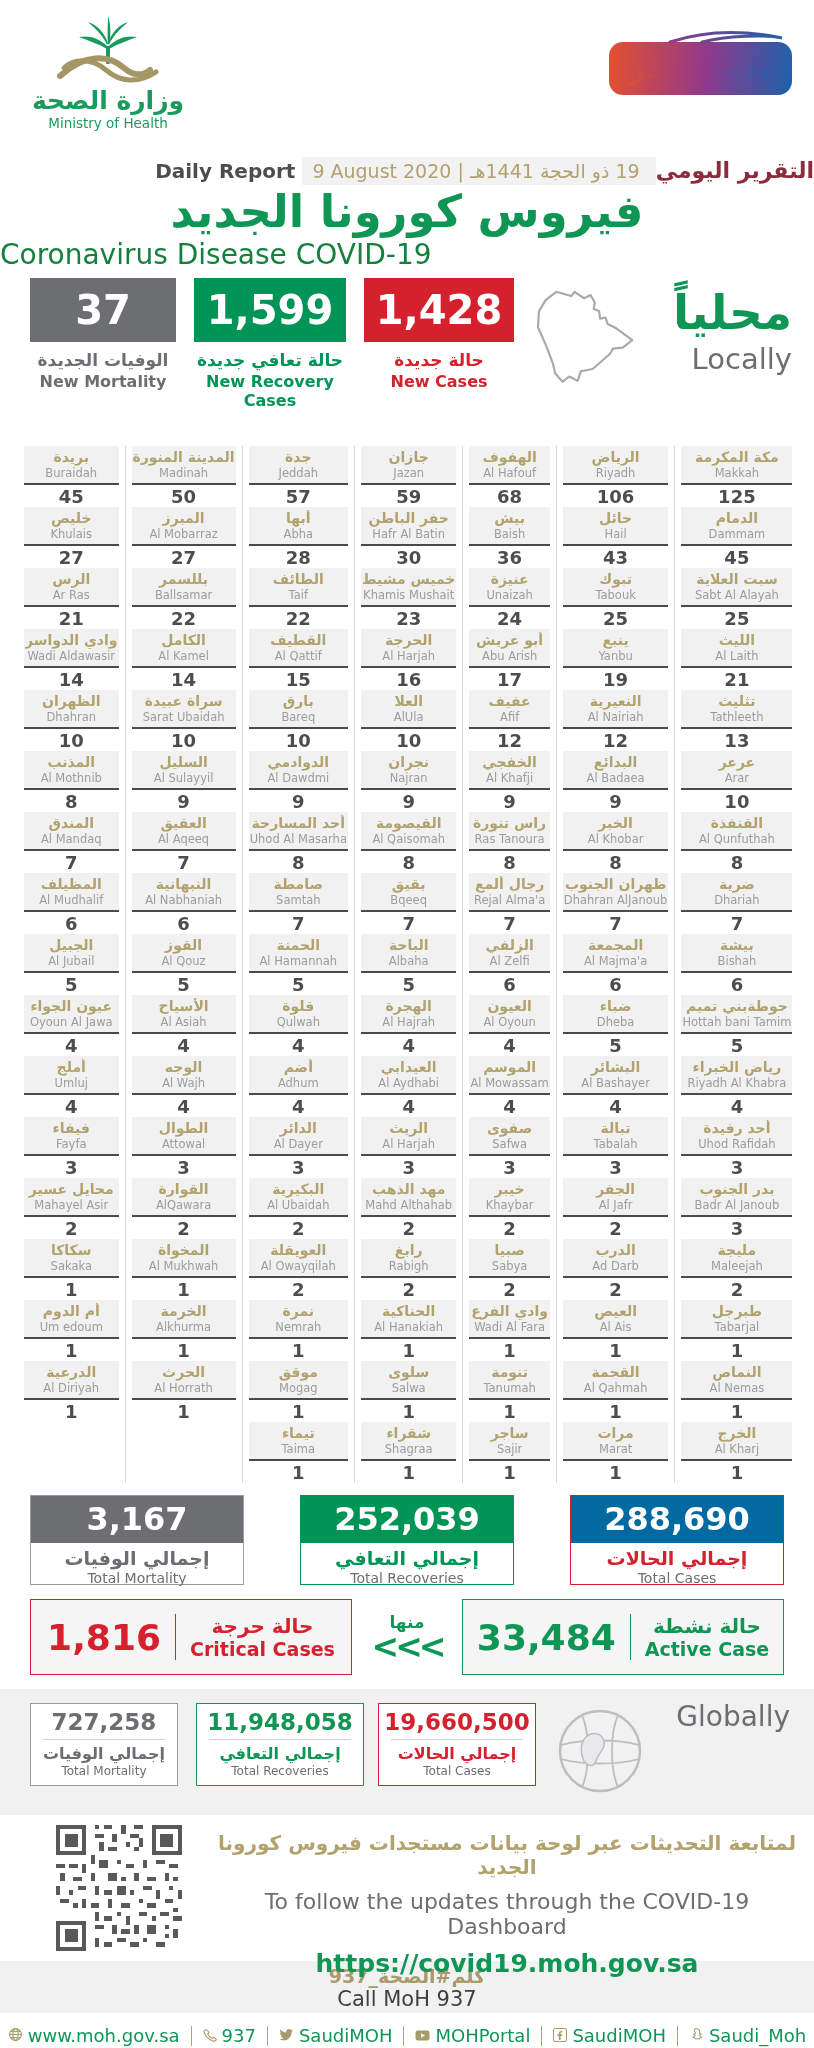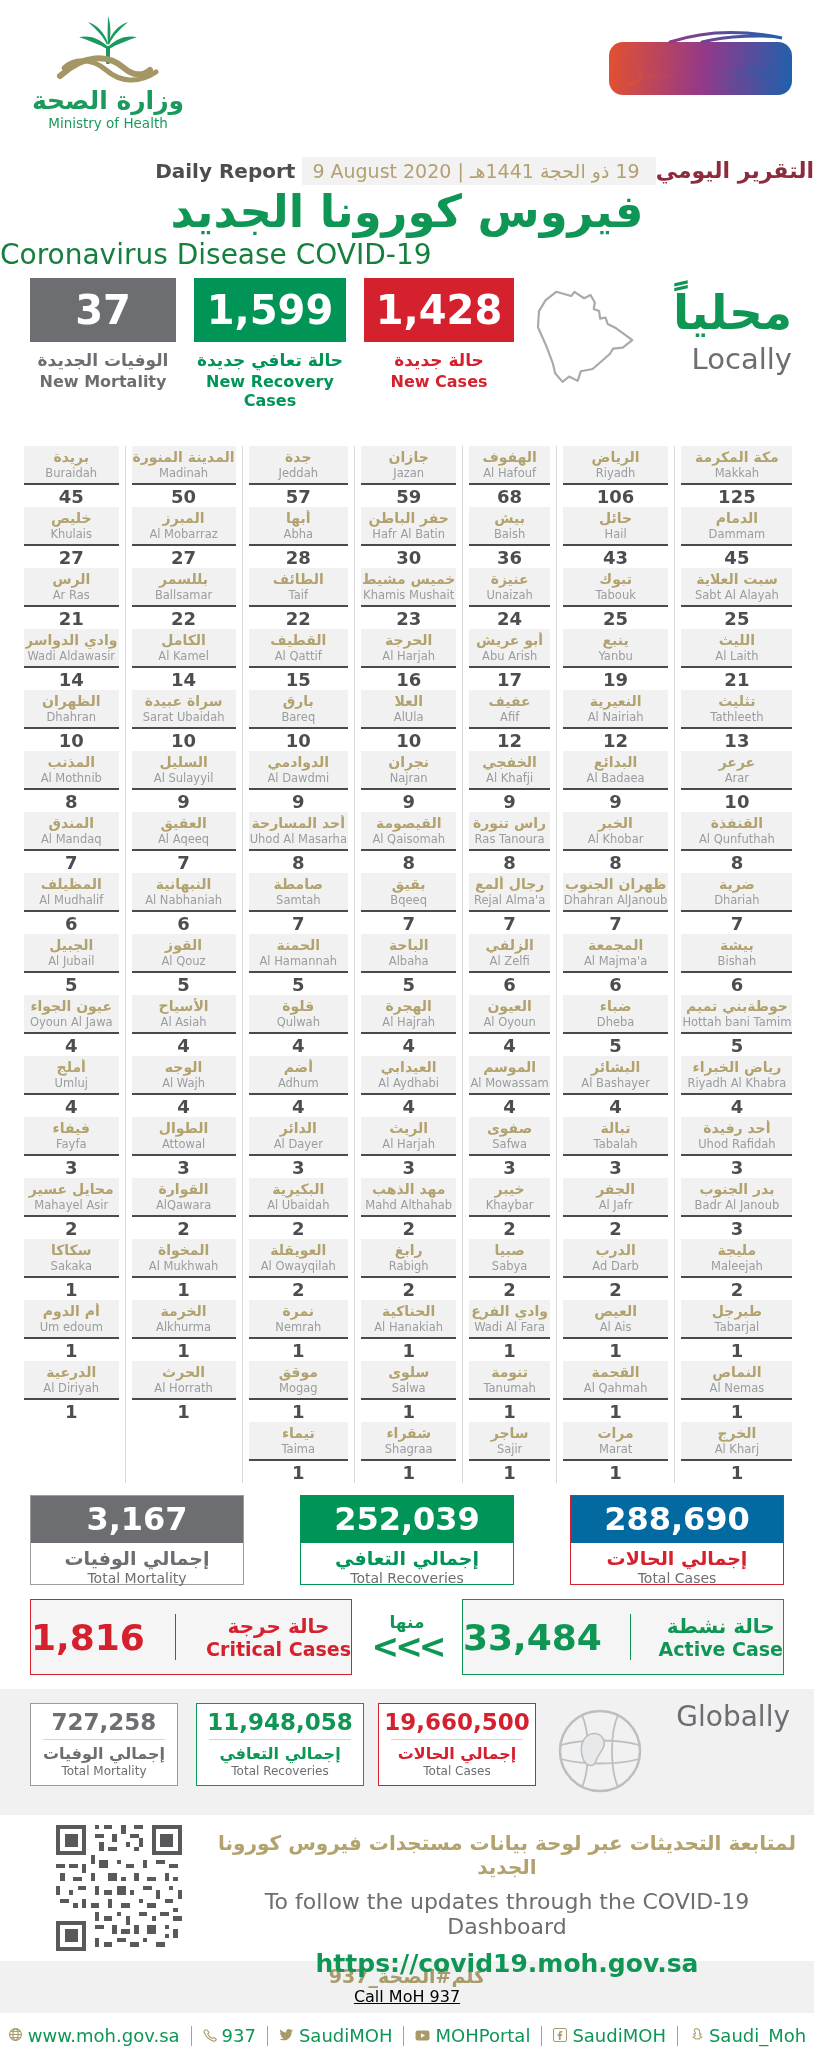--- a/index.html
+++ b/index.html
@@ -58,21 +58,21 @@
   .totals { display: flex; justify-content: space-between; margin: 12px 30px 0; }
   .tbox { width: 214px; text-align: center; border: 1px solid; background: #fff; height: 90px; }
   .tbox-head { color: #fff; font-size: 32px; font-weight: bold; padding: 4px 0 5px; }
   .tbox-ar { font-size: 19px; font-weight: bold; margin-top: 4px; direction: rtl; }
   .tbox-en { font-size: 14px; color: #6D6E71; margin-top: 1px; }
   .t-gray  { border-color: #9B9C9E; } .t-gray .tbox-head { background: #6D6E71; } .t-gray .tbox-ar { color: #6D6E71; }
   .t-green { border-color: #009457; } .t-green .tbox-head { background: #009457; } .t-green .tbox-ar { color: #009457; }
   .t-red   { border-color: #D5212E; } .t-red .tbox-head { background: #0369a1; } .t-red .tbox-ar { color: #D5212E; }
   
   .critrow { display: flex; align-items: center; justify-content: space-between; margin: 14px 30px 0; height: 76px; }
-  .cab { display: flex; align-items: center; justify-content: space-between; gap: 14px; background: #F5F5F5; border: 1px solid; height: 76px; width: 322px; }
+  .cab { display: flex; align-items: center; justify-content: center; gap: 14px; background: #F5F5F5; border: 1px solid; height: 76px; width: 322px; }
   .cab-num { font-size: 36px; font-weight: bold; }
   .cab-div { width: 1px; height: 46px; }
   .cab-labels { text-align: center; }
   .cab-ar { font-size: 20px; font-weight: bold; direction: rtl; }
   .cab-en { font-size: 19px; font-weight: bold; }
   .cab-red { border-color: #D5212E; color: #D5212E; } .cab-red .cab-div { background: #D5212E; }
   .cab-green { border-color: #0F9655; color: #0F9655; } .cab-green .cab-div { background: #0F9655; }
   .chev-wrap { text-align: center; color: #0F9655; width: 110px; }
   .chev-label { font-size: 17px; font-weight: bold; direction: rtl; }
   .chevrons { font-size: 33px; font-weight: bold; letter-spacing: -4px; line-height: 30px; }
@@ -93,21 +93,21 @@
   
   .dash { position: relative; height: 146px; }
   .qr { position: absolute; left: 56px; top: 10px; }
   .dash-texts { position: absolute; left: 210px; right: 10px; top: 16px; text-align: center; }
   .dash-ar { color: #B2A26D; font-size: 20px; font-weight: bold; direction: rtl; }
   .dash-en { color: #6D6E71; font-size: 22px; margin-top: 10px; }
   .dash-url { color: #0F9655; font-size: 25px; font-weight: bold; margin-top: 10px; display: inline-block; }
   
   .callband { background: #F1F1F2; text-align: center; height: 52px; padding-top: 4px; }
   .call-ar { color: #A89A6A; font-size: 19px; font-weight: bold; direction: rtl; }
-  .call-en { color: #000000; font-size: 16px; text-decoration: underline; }
+  .call-en { color: #404040; font-size: 21px; }
   .links { display: flex; justify-content: center; align-items: center; height: 46px; }
   .link-item { display: inline-flex; align-items: center; gap: 5px; color: #0F9655; font-size: 18px; padding: 0 11px; border-right: 1px solid #B2A26D; line-height: 20px; }
   .link-item:last-child { border-right: none; }
   .link-item svg { flex: 0 0 auto; }
 </style>
 </head>
 <body>
 
 <div class="header">
   <div class="logo">

